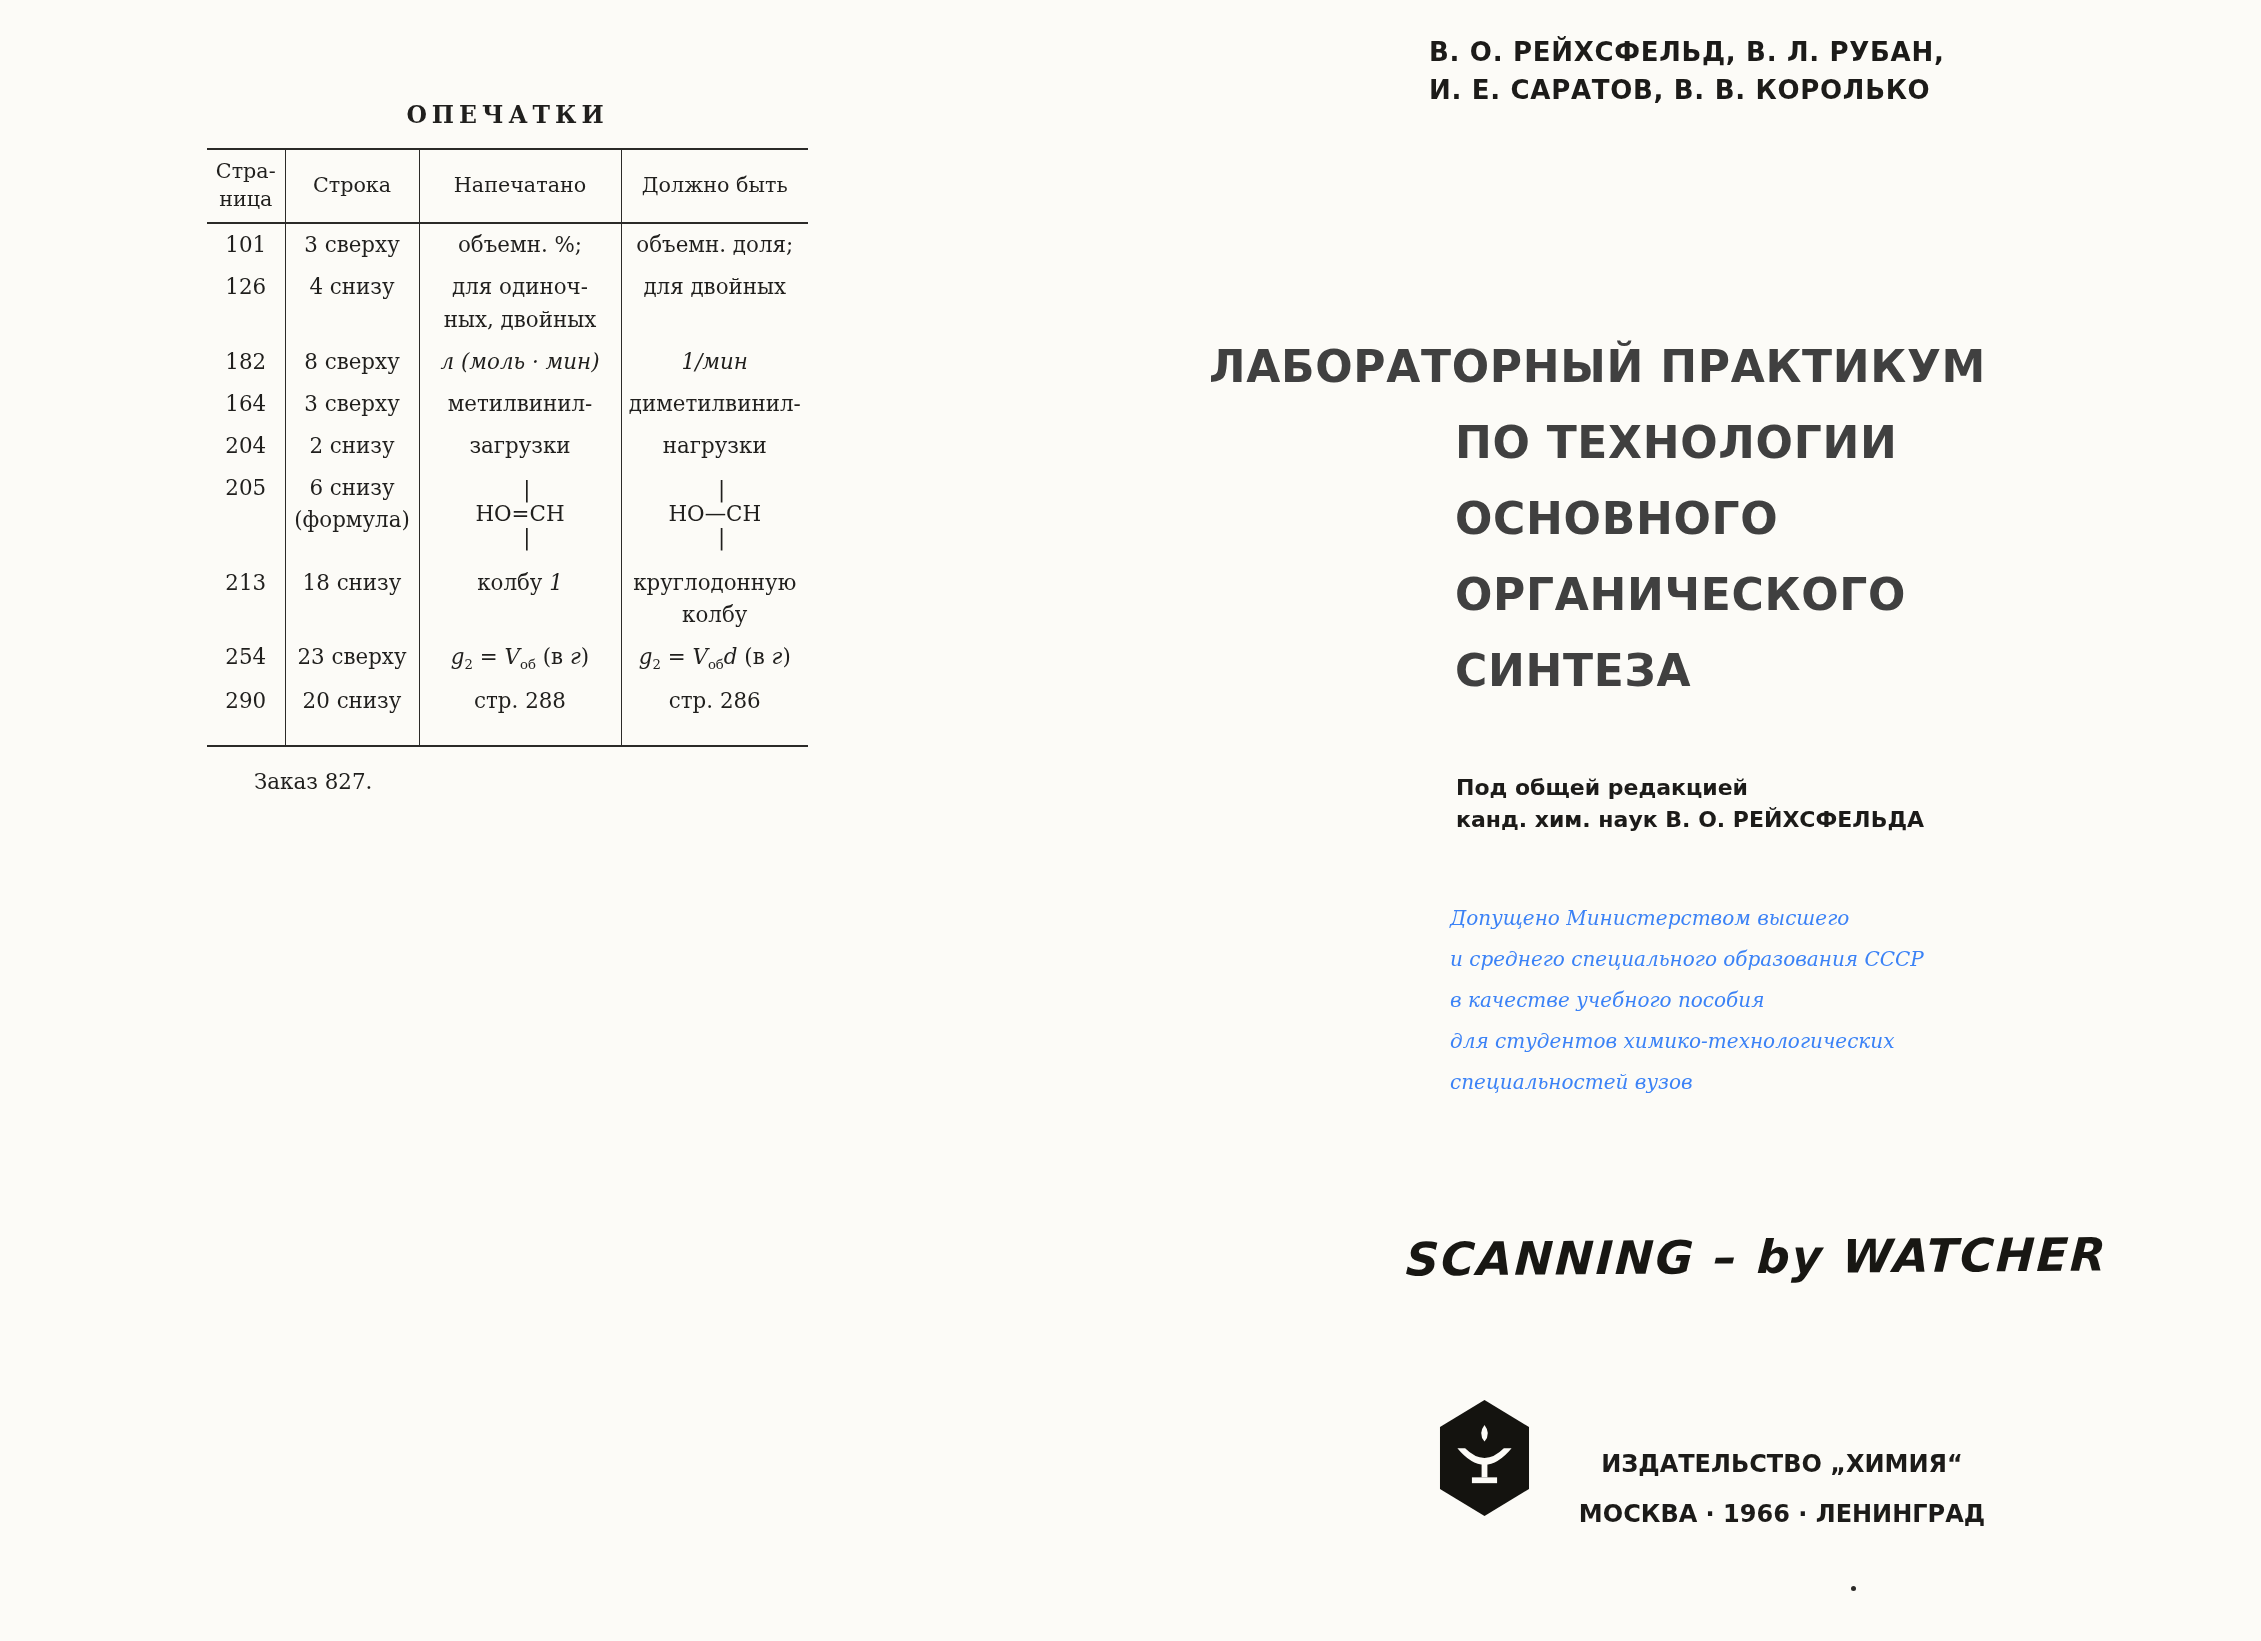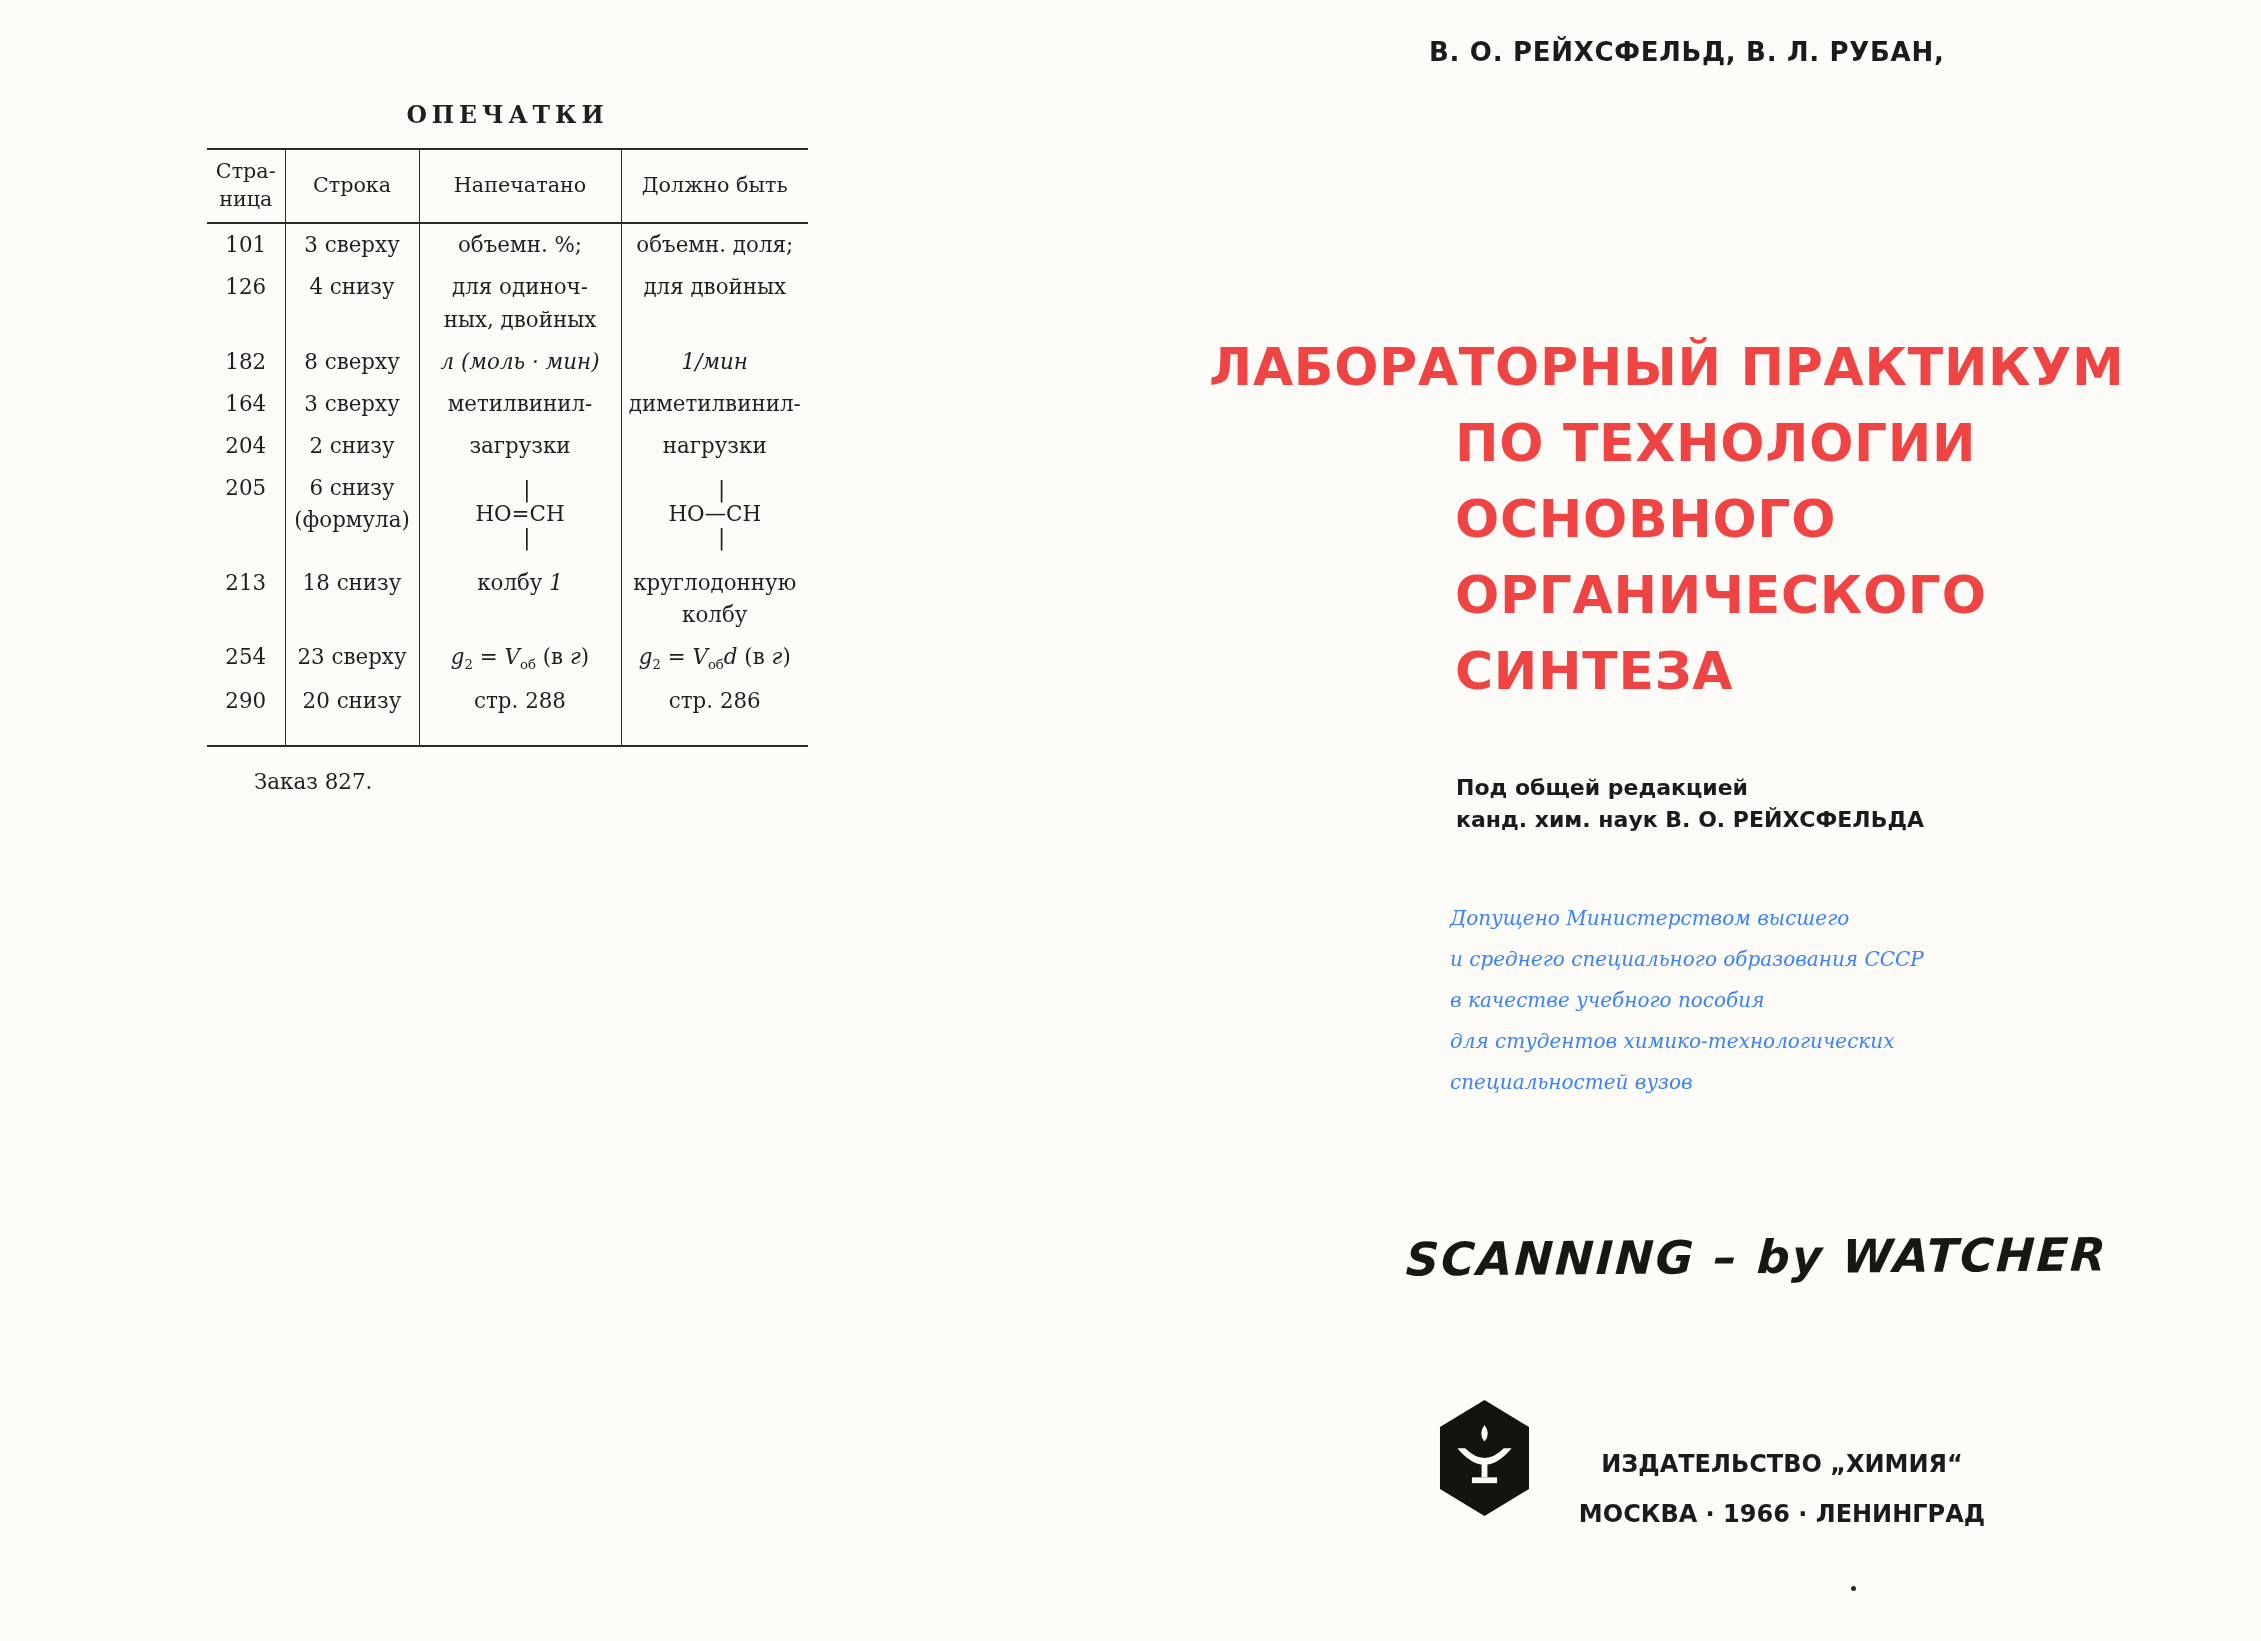--- a/index.html
+++ b/index.html
@@ -43,22 +43,22 @@
   .right-page {
     position:absolute; left:1131px; top:0; width:1131px; height:1641px;
     font-family:"DejaVu Sans", sans-serif; color:#1c1b19;
   }
   .authors {
     position:absolute; left:298px; top:33px;
     font-weight:700; font-size:26px; line-height:38px; letter-spacing:0.7px;
   }
   .book-title {
     position:absolute; left:78px; top:329px;
-    font-weight:700; font-size:52px; line-height:76px; letter-spacing:0.7px;
-    color:#ef4444;
+    font-weight:700; font-size:44px; line-height:76px; letter-spacing:0.7px;
+    color:#404040;
   }
   .book-title .tl { white-space:nowrap; }
   .book-title .tl:not(.first) { margin-left:246px; }
   .editor {
     position:absolute; left:325px; top:772px;
     font-weight:700; font-size:22px; line-height:32px;
   }
   .approval {
     position:absolute; left:319px; top:898px;
     font-family:"DejaVu Serif", serif; font-style:italic;
@@ -169,20 +169,21 @@
       </tbody>
     </table>
 
     <div class="order-note">Заказ 827.</div>
   </section>
 
   <section class="right-page">
 
     <div class="authors">
       <div>В. О. РЕЙХСФЕЛЬД, В. Л. РУБАН,</div>
+      <div>И. Е. САРАТОВ, В. В. КОРОЛЬКО</div>
     </div>
 
     <div class="book-title">
       <div class="tl first">ЛАБОРАТОРНЫЙ ПРАКТИКУМ</div>
       <div class="tl">ПО ТЕХНОЛОГИИ</div>
       <div class="tl">ОСНОВНОГО</div>
       <div class="tl">ОРГАНИЧЕСКОГО</div>
       <div class="tl">СИНТЕЗА</div>
     </div>
 

